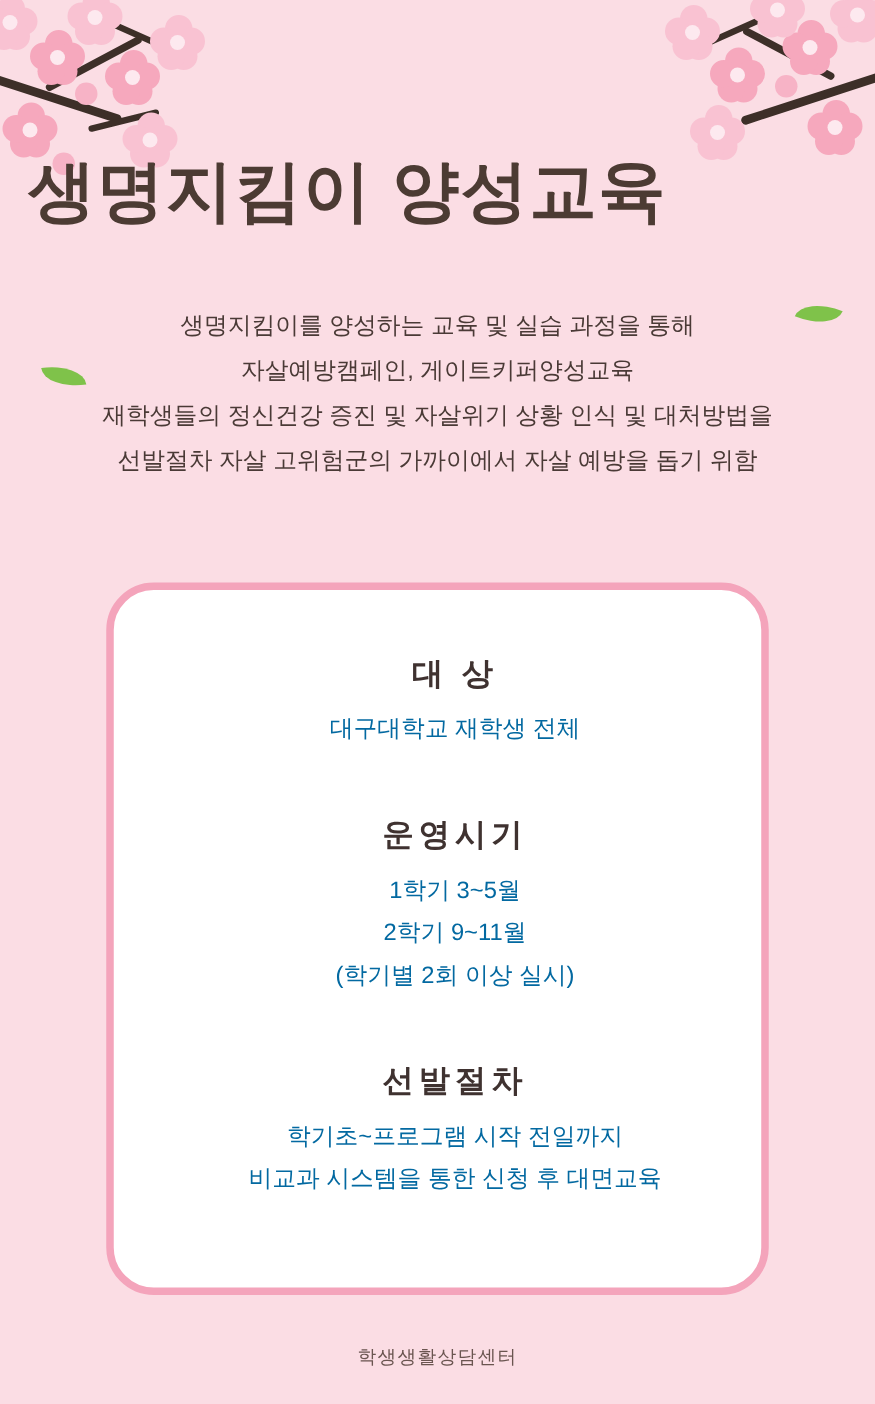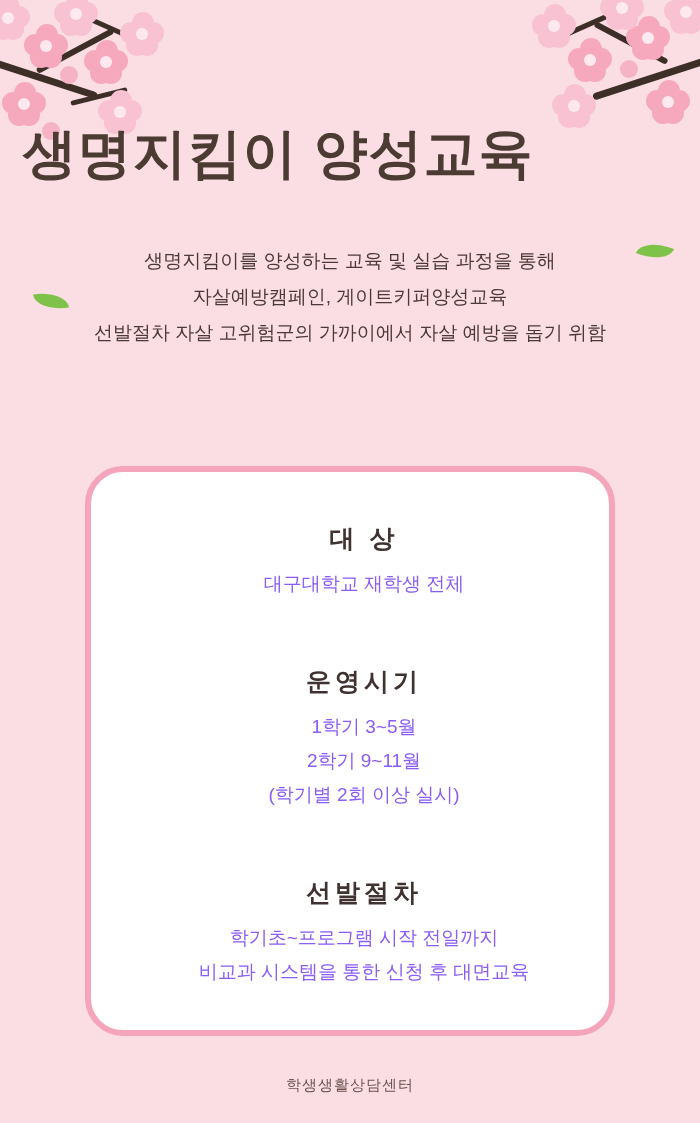--- a/index.html
+++ b/index.html
@@ -114,33 +114,33 @@
     height: 570px;
     background: #ffffff;
     border: 6px solid #f4a4bb;
     border-radius: 38px;
     box-sizing: border-box;
     padding-top: 50px;
     padding-left: 28px;
   }
 
   .section { text-align: center; }
-  .section + .section { margin-top: 64px; }
+  .section + .section { margin-top: 50px; }
 
   .section-title {
     font-size: 25px;
     font-weight: bold;
     color: #3f3230;
     letter-spacing: 4px;
     margin-bottom: 12px;
   }
   .section-line {
     font-size: 19px;
     line-height: 34px;
-    color: #8b5cf6;
+    color: #0369a1;
   }
 
   
   .footer {
     position: absolute;
     bottom: 28px;
     left: 0;
     width: 700px;
     text-align: center;
     font-size: 15px;
@@ -284,20 +284,21 @@
   </div>
 
   <div class="leaf leaf-left"></div>
   <div class="leaf leaf-right"></div>
 
   <h1 class="title">생명지킴이 양성교육</h1>
 
   <div class="intro">
     <div>생명지킴이를 양성하는 교육 및 실습 과정을 통해</div>
     <div>자살예방캠페인, 게이트키퍼양성교육</div>
+    <div>재학생들의 정신건강 증진 및 자살위기 상황 인식 및 대처방법을</div>
     <div>선발절차 자살 고위험군의 가까이에서 자살 예방을 돕기 위함</div>
   </div>
 
   <div class="card">
 
     <div class="section">
       <div class="section-title">대 상</div>
       <div class="section-line">대구대학교 재학생 전체</div>
     </div>
 

